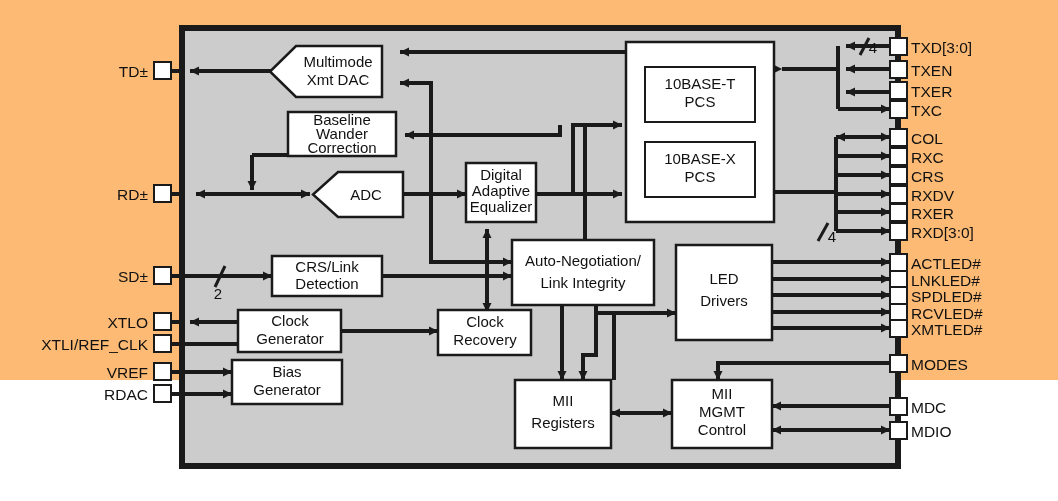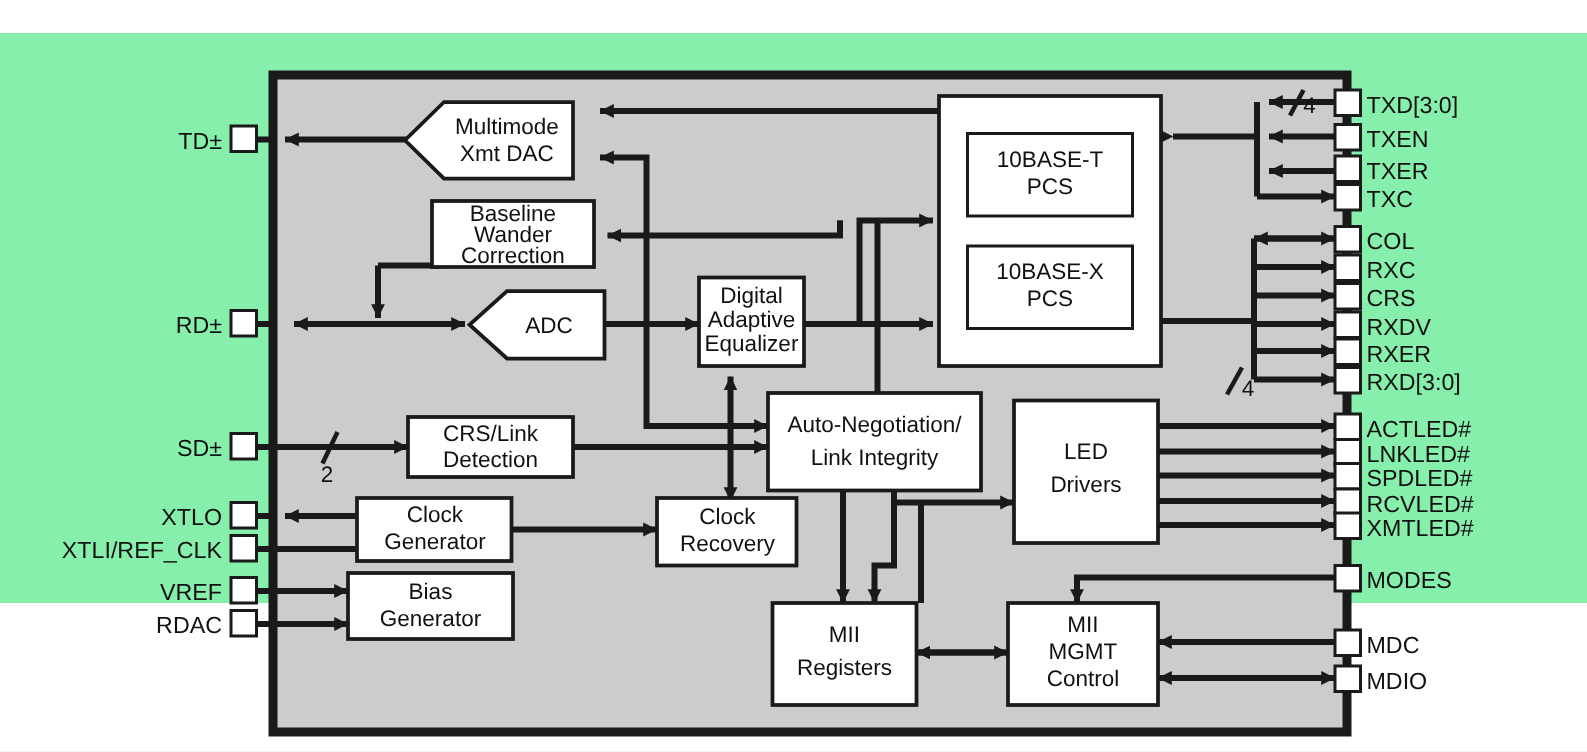--- a/index.html
+++ b/index.html
@@ -1,17 +1,17 @@
 <!DOCTYPE html>
 <html><head>
 <meta charset="utf-8">
 <style>
   html,body{margin:0;padding:0;background:#ffffff;}
   body{width:1058px;height:501px;font-family:"Liberation Sans",sans-serif;overflow:hidden;}
-  #stage{position:relative;width:1058px;height:380px;background:#86efac;margin-top:22px;}
+  #stage{position:relative;width:1058px;height:380px;background:#fdba74;}
   svg{display:block;}
   .blk-txt{font-family:"Liberation Sans",sans-serif;font-size:15px;fill:#111;text-anchor:middle;}
   .pin-txt{font-family:"Liberation Sans",sans-serif;font-size:15.5px;fill:#111;}
   .pin-txt-l{font-family:"Liberation Sans",sans-serif;font-size:15.5px;fill:#111;text-anchor:end;}
   .bus-txt{font-family:"Liberation Sans",sans-serif;font-size:15px;fill:#111;text-anchor:middle;}
 </style>
 </head>
 <body>
 
 <div id="stage">

